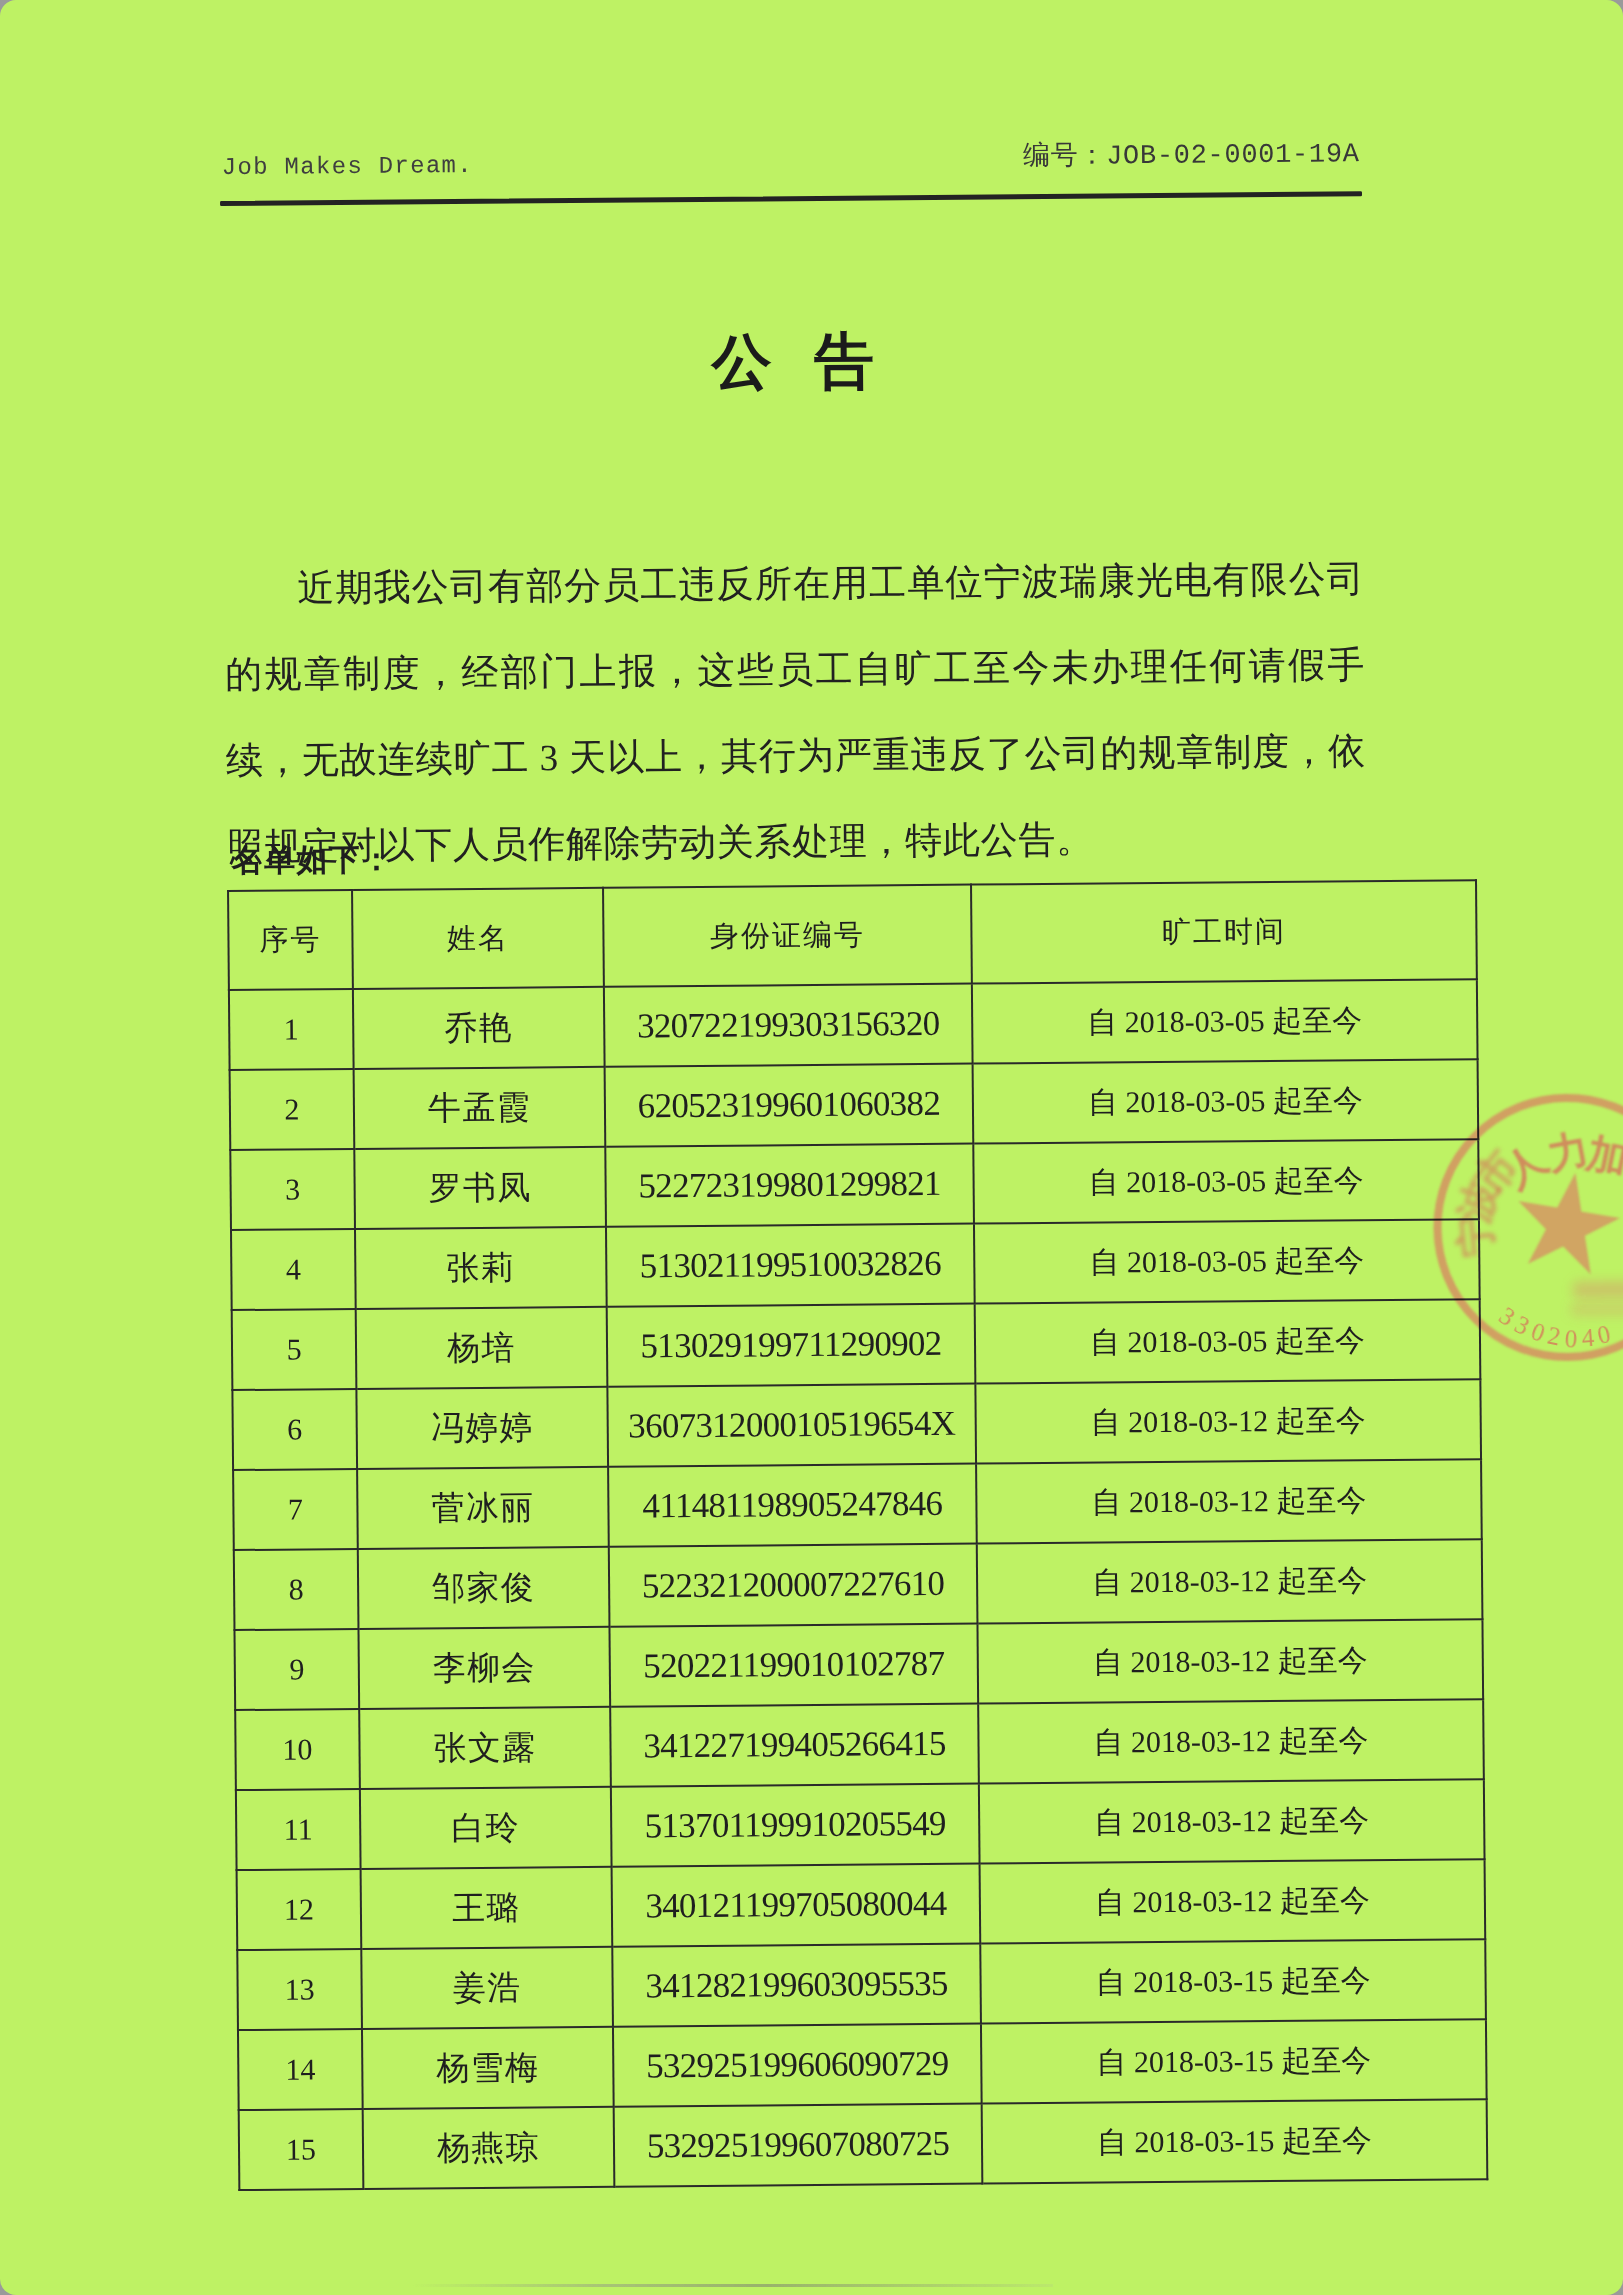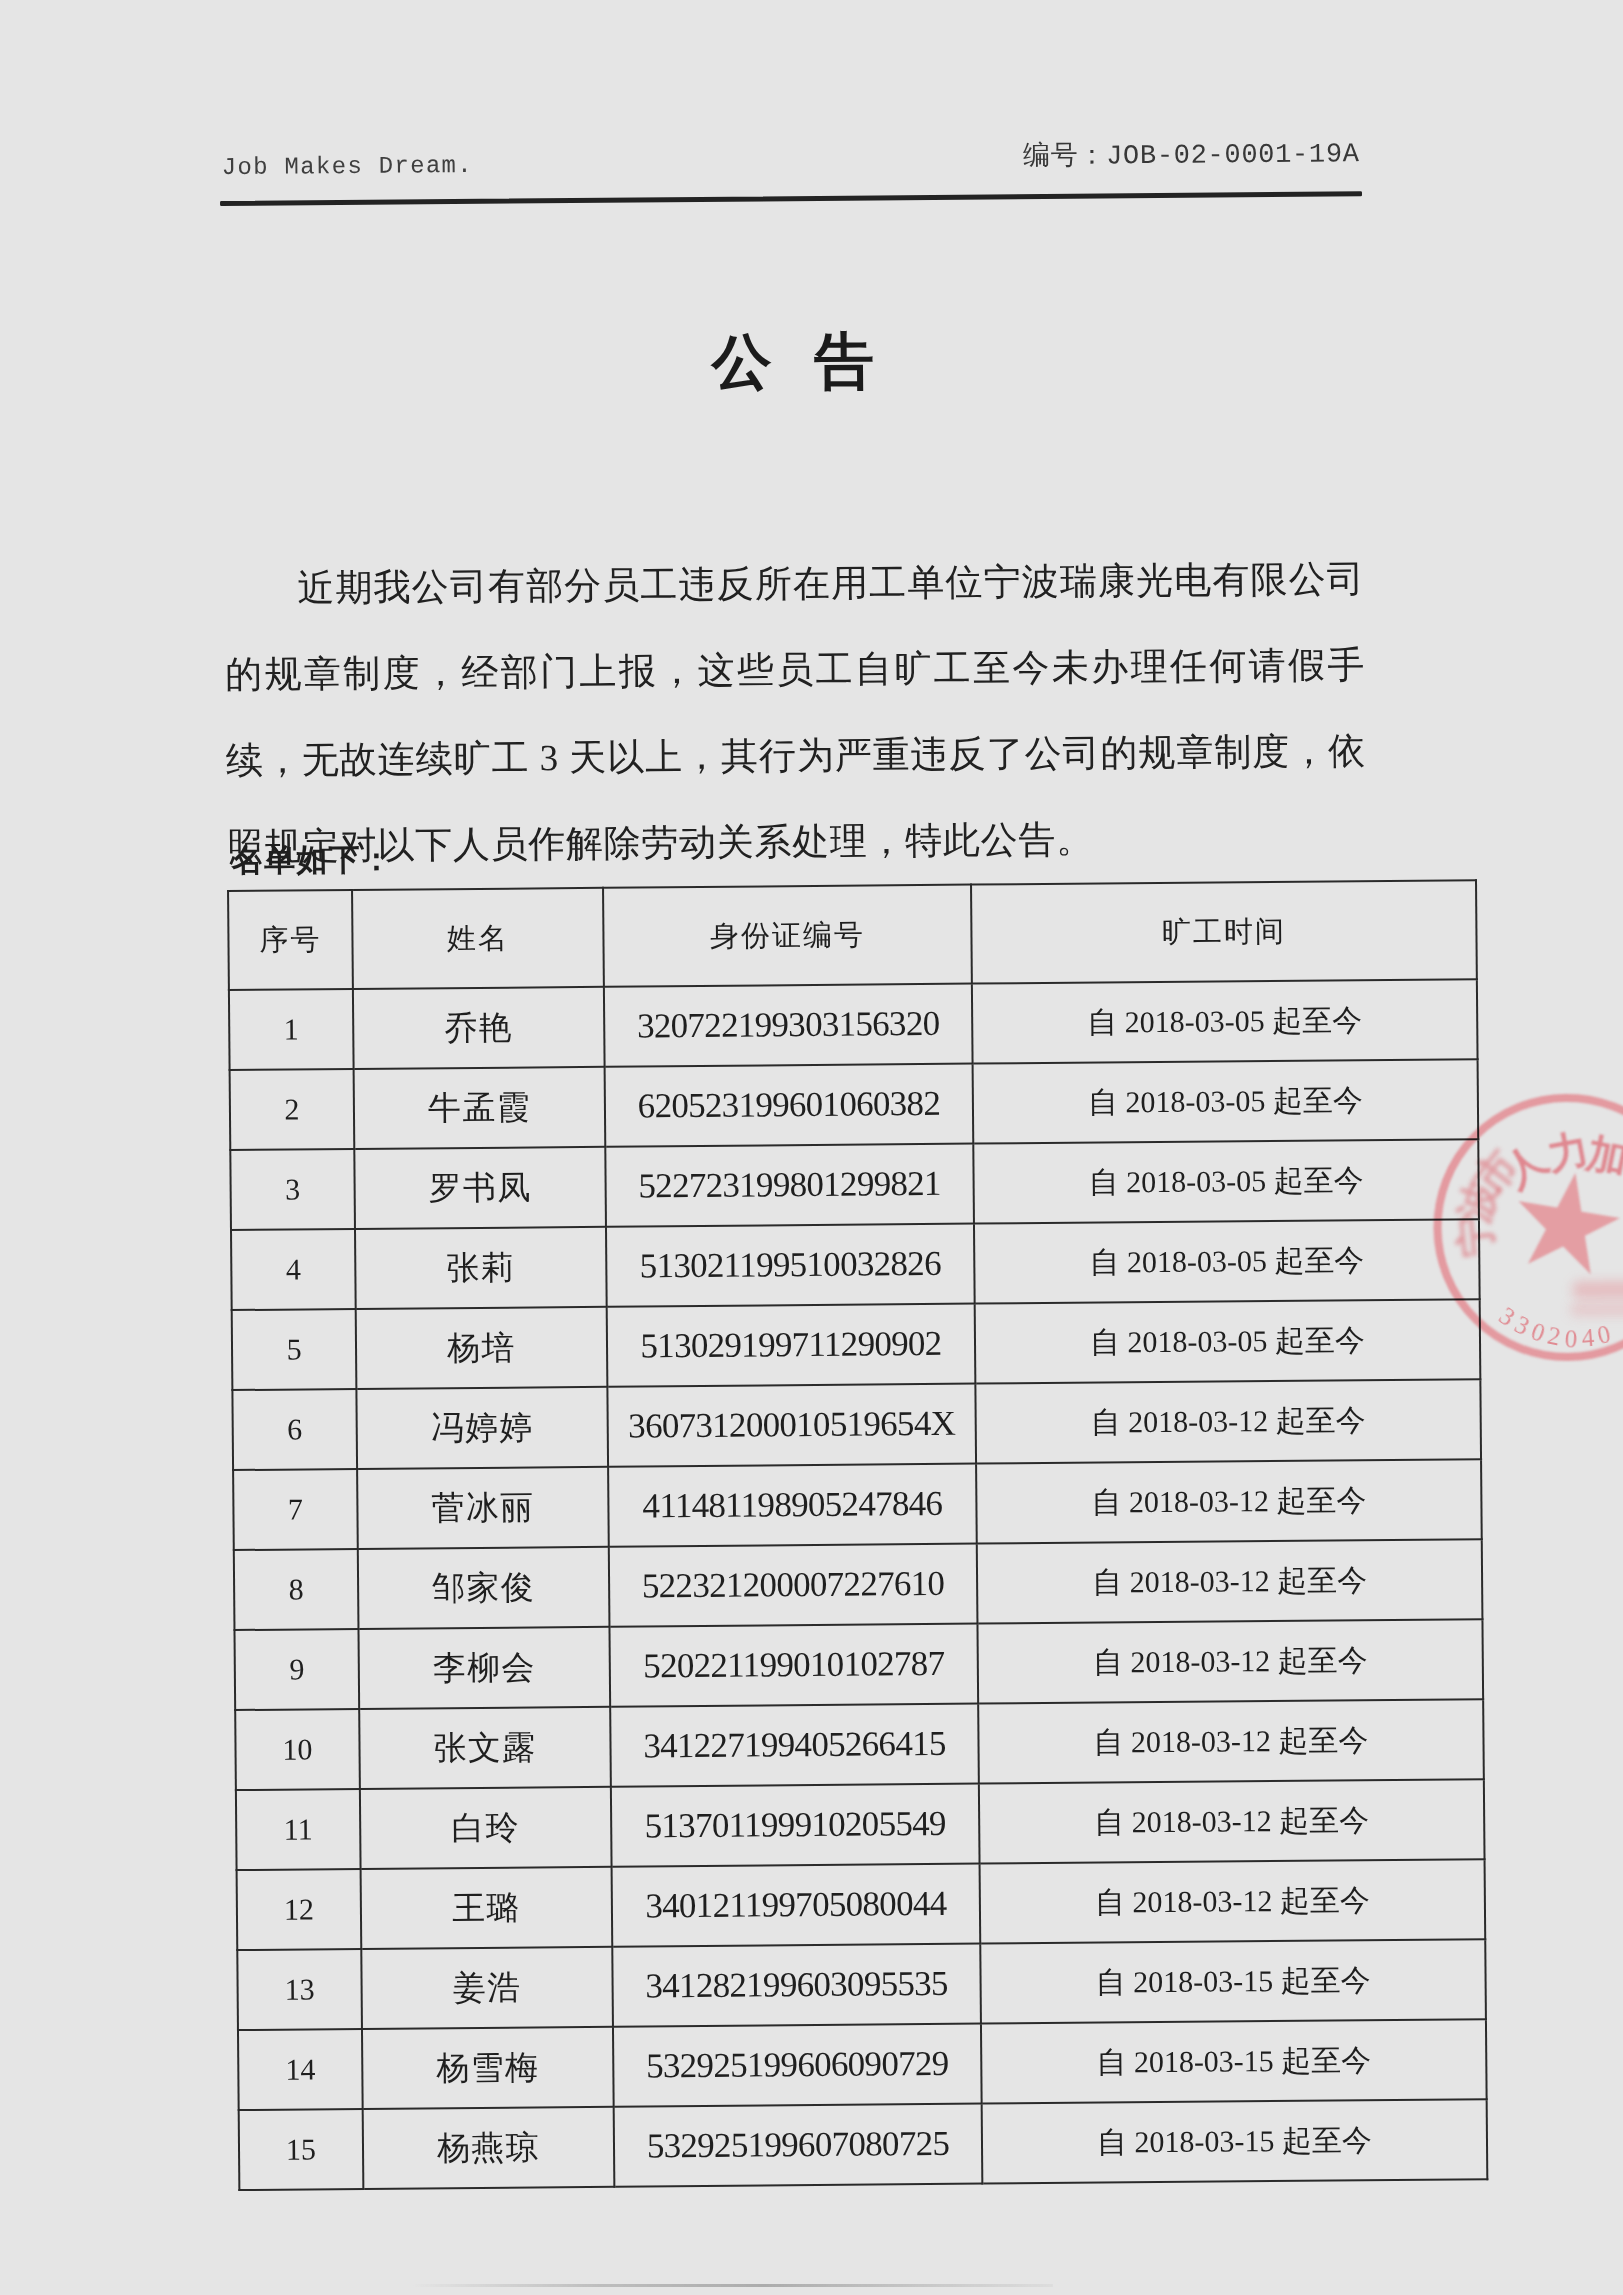--- a/index.html
+++ b/index.html
@@ -1,19 +1,19 @@
 <!DOCTYPE html>
 <html style="font-size:10.5px"><head>
 <meta charset="utf-8">
 <style>
   html,body{margin:0;padding:0;background:#9a9a9a;}
   .page{
-    position:relative;width:1623px;height:2295px;background:#e5e5e5;
+    position:relative;width:1623px;height:2295px;background:#bef264;
     overflow:hidden;margin:0 auto;
-    font-family:"Liberation Serif","DejaVu Serif",serif;color:#222;
+    font-family:"Liberation Serif","DejaVu Serif",serif;color:#222;border-radius:16px;
   }
   .content{
     position:absolute;left:0;top:0;width:1623px;height:2295px;
     transform:rotate(-0.5deg);transform-origin:812px 1113px;
   }
   
   .hdr-slogan{
     position:absolute;left:230px;top:149px;
     font-family:"Liberation Mono","DejaVu Sans Mono",monospace;
     font-size:24px;letter-spacing:1.3px;color:#3f3f3f;

